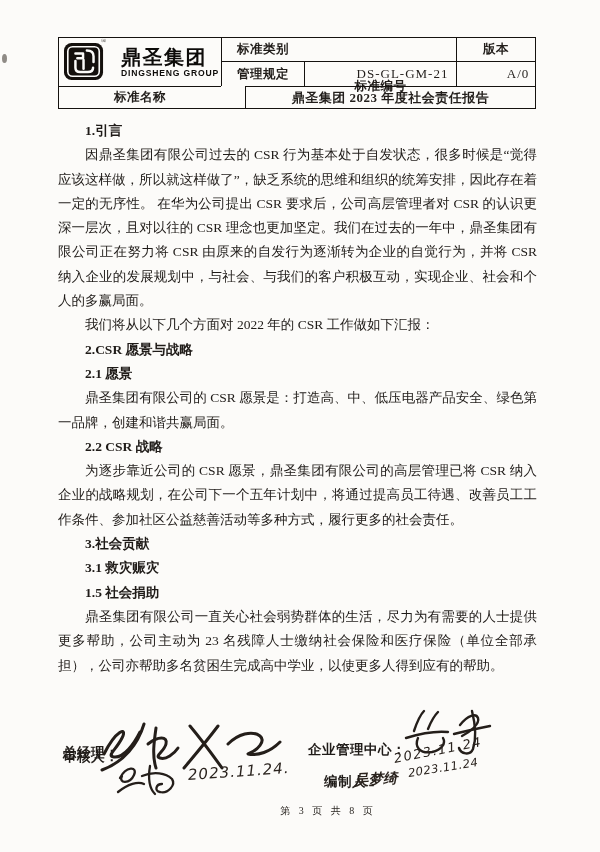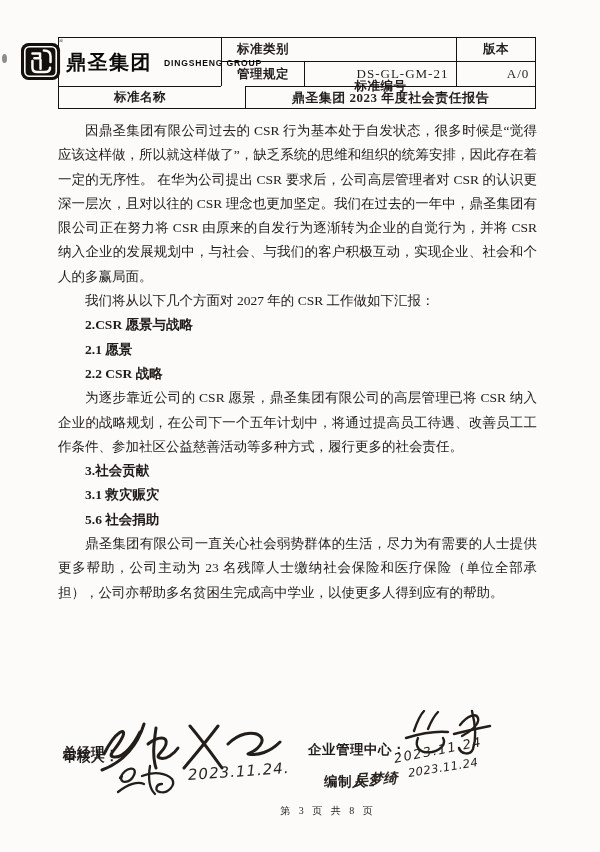--- a/index.html
+++ b/index.html
@@ -21,21 +21,21 @@
     font-size:12.5px; font-weight:600; box-sizing:border-box;
     border-left:1.2px solid #15120f; border-top:1.2px solid #15120f;
     letter-spacing:.5px; white-space:nowrap;
   }
   .cell.no-l { border-left:none; }
   .cell.no-t { border-top:none; }
   .cell.mono { font-weight:400; letter-spacing:1px; font-size:13px;padding-left:44px; }
   .cell.title-v { font-weight:700; font-size:13px;margin-left:24px; }
   .logo-cell { grid-row:1 / 3; grid-column:1; }
   .logo-wrap { display:flex; align-items:center; gap:4px; position:relative; padding-left:2px;}
-  .logo-txt { display:flex; align-items:center; line-height:1;justify-content:center; }
+  .logo-txt { display:flex; flex-direction:column; align-items:center; line-height:1;justify-content:center; }
   .logo-cn { font-family:"Liberation Sans","DejaVu Sans",sans-serif; font-weight:900; font-size:20px; letter-spacing:1.5px; color:#0d0b09; }
   .logo-en { font-family:"Liberation Sans","DejaVu Sans",sans-serif; font-weight:800; font-size:8.6px; letter-spacing:.8px; margin-top:2px; color:#0d0b09;padding-left:12px;}
   .reg-mark { position:absolute; left:40px; top:-5px; font-size:7px; font-weight:400; }
   
   .doc-body {
     position:absolute; left:58px; top:119px; width:479px;
     font-size:13.5px; line-height:24.3px; text-align:justify;
     color:#1f1b18;
   }
   .doc-body p { margin:0; text-indent:2em; }
@@ -90,29 +90,31 @@
     <div class="cell no-t" style="grid-row:1;grid-column:3;margin-top:48px;">标准编号</div>
     <div class="cell no-t" style="grid-row:1;grid-column:4;">版本</div>
     <div class="cell" style="grid-row:2;grid-column:2;">管理规定</div>
     <div class="cell mono" style="grid-row:2;grid-column:3;">DS-GL-GM-21</div>
     <div class="cell mono" style="grid-row:2;grid-column:4;">A/0</div>
     <div class="cell no-l" style="grid-row:3;grid-column:1;">标准名称</div>
     <div class="cell title-v" style="grid-row:3;grid-column:2 / 5;">鼎圣集团 2023 年度社会责任报告</div>
   </div>
 
   <div class="doc-body">
+    <p class="heading">1.引言</p>
     <p>因鼎圣集团有限公司过去的 CSR 行为基本处于自发状态，很多时候是“觉得应该这样做，所以就这样做了”，缺乏系统的思维和组织的统筹安排，因此存在着一定的无序性。 在华为公司提出 CSR 要求后，公司高层管理者对 CSR 的认识更深一层次，且对以往的 CSR 理念也更加坚定。我们在过去的一年中，鼎圣集团有限公司正在努力将 CSR 由原来的自发行为逐渐转为企业的自觉行为，并将 CSR 纳入企业的发展规划中，与社会、与我们的客户积极互动，实现企业、社会和个人的多赢局面。</p>
-    <p>我们将从以下几个方面对 2027 年的 CSR 工作做如下汇报：</p>
+    <p>我们将从以下几个方面对 2022 年的 CSR 工作做如下汇报：</p>
     <p class="heading">2.CSR 愿景与战略</p>
     <p class="heading">2.1 愿景</p>
+    <p>鼎圣集团有限公司的 CSR 愿景是：打造高、中、低压电器产品安全、绿色第一品牌，创建和谐共赢局面。</p>
     <p class="heading">2.2 CSR 战略</p>
     <p>为逐步靠近公司的 CSR 愿景，鼎圣集团有限公司的高层管理已将 CSR 纳入企业的战略规划，在公司下一个五年计划中，将通过提高员工待遇、改善员工工作条件、参加社区公益慈善活动等多种方式，履行更多的社会责任。</p>
     <p class="heading">3.社会贡献</p>
     <p class="heading">3.1 救灾赈灾</p>
-    <p class="heading">5.6 社会捐助</p>
+    <p class="heading">1.5 社会捐助</p>
     <p>鼎圣集团有限公司一直关心社会弱势群体的生活，尽力为有需要的人士提供更多帮助，公司主动为 23 名残障人士缴纳社会保险和医疗保险（单位全部承担），公司亦帮助多名贫困生完成高中学业，以使更多人得到应有的帮助。</p>
   </div>
 
   <span class="sig-label" style="left:63px;top:744px;">总经理：</span>
   <svg class="scrawl" style="left:92px;top:710px;" width="192" height="68" viewBox="0 0 192 68">
     <g stroke-width="3">
       <path d="M12 44 C24 20 36 16 30 28 C24 40 14 46 22 47 C32 48 42 34 48 22"></path>
       <path d="M10 60 C32 52 46 34 52 14"></path>
       <path d="M64 18 C62 32 60 46 64 58"></path>
       <path d="M56 34 C66 26 76 26 74 34 C72 42 62 46 68 48 C74 50 82 44 86 38"></path>

